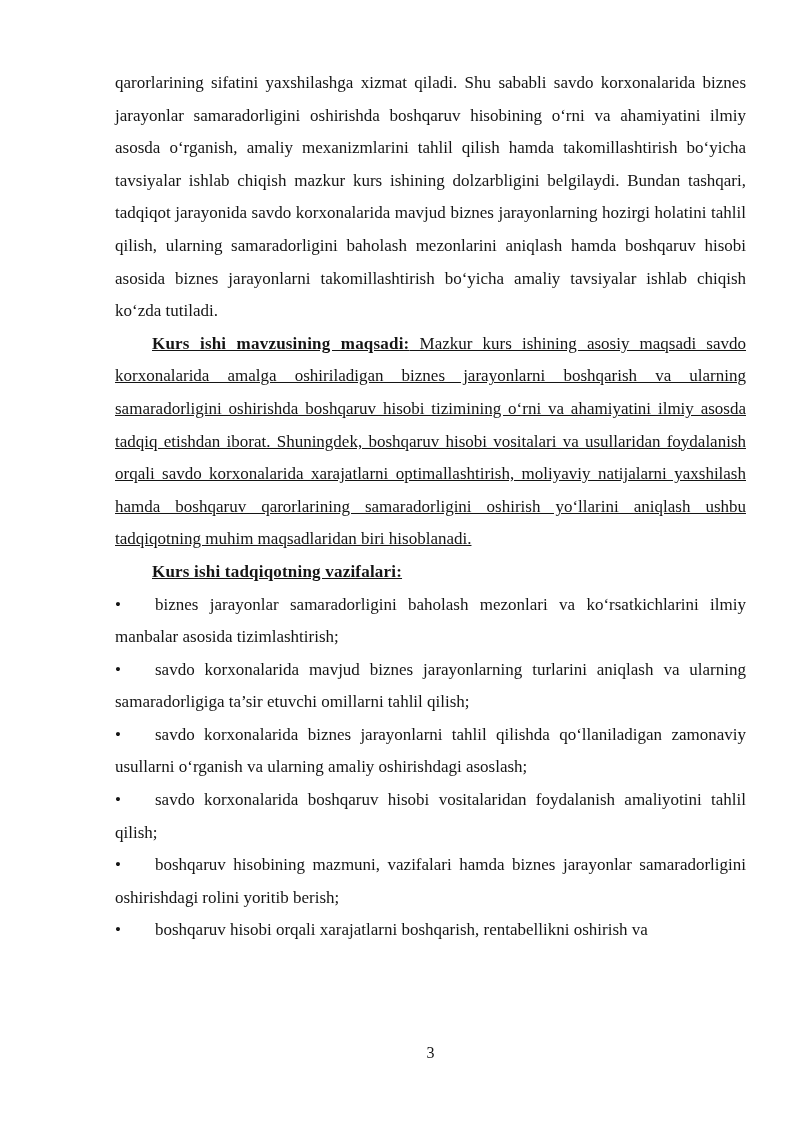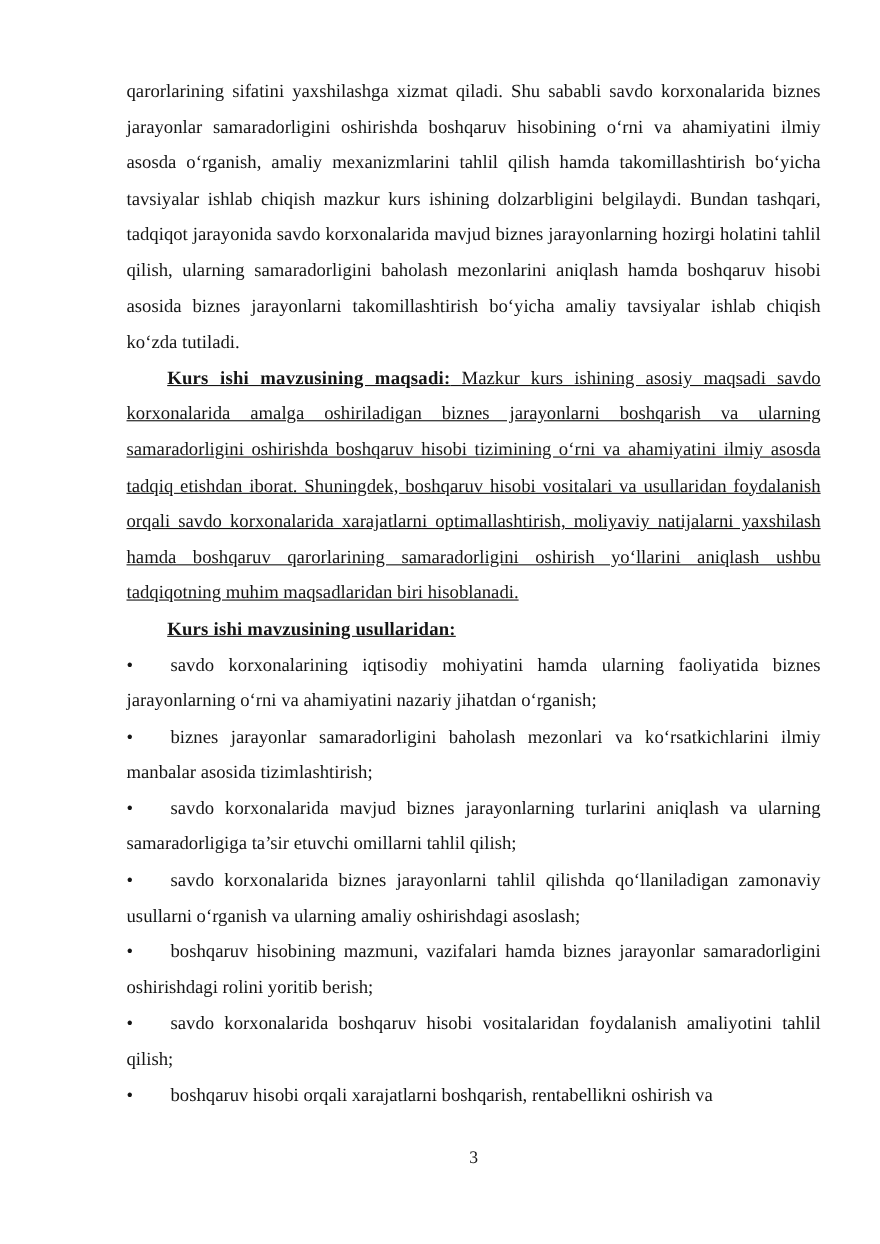--- a/index.html
+++ b/index.html
@@ -53,32 +53,31 @@
 </head>
 <body>
 
 <div class="page">
   <div class="text-block">
 
     <p class="para">qarorlarining sifatini yaxshilashga xizmat qiladi. Shu sababli savdo korxonalarida biznes jarayonlar samaradorligini oshirishda boshqaruv hisobining o‘rni va ahamiyatini ilmiy asosda o‘rganish, amaliy mexanizmlarini tahlil qilish hamda takomillashtirish bo‘yicha tavsiyalar ishlab chiqish mazkur kurs ishining dolzarbligini belgilaydi. Bundan tashqari, tadqiqot jarayonida savdo korxonalarida mavjud biznes jarayonlarning hozirgi holatini tahlil qilish, ularning samaradorligini baholash mezonlarini aniqlash hamda boshqaruv hisobi asosida biznes jarayonlarni takomillashtirish bo‘yicha amaliy tavsiyalar ishlab chiqish ko‘zda tutiladi.</p>
 
     <p class="para indent"><b>Kurs ishi mavzusining maqsadi:</b><span> Mazkur kurs ishining asosiy maqsadi savdo korxonalarida amalga oshiriladigan biznes jarayonlarni boshqarish va ularning samaradorligini oshirishda boshqaruv hisobi tizimining o‘rni va ahamiyatini ilmiy asosda tadqiq etishdan iborat. Shuningdek, boshqaruv hisobi vositalari va usullaridan foydalanish orqali savdo korxonalarida xarajatlarni optimallashtirish, moliyaviy natijalarni yaxshilash hamda boshqaruv qarorlarining samaradorligini oshirish yo‘llarini aniqlash ushbu tadqiqotning muhim maqsadlaridan biri hisoblanadi.</span></p>
 
-    <p class="para indent"><b>Kurs ishi mavzusining usullaridan:</b></p>
+    <p class="para indent"><b>Kurs ishi tadqiqotning vazifalari:</b></p>
 
-    <p class="para bullet"><span class="marker">•</span><span class="gap"></span><span>savdo korxonalarining iqtisodiy mohiyatini hamda ularning faoliyatida biznes jarayonlarning o‘rni va ahamiyatini nazariy jihatdan o‘rganish;</span></p>
 
     <p class="para bullet"><span class="marker">•</span><span class="gap"></span><span>biznes jarayonlar samaradorligini baholash mezonlari va ko‘rsatkichlarini ilmiy manbalar asosida tizimlashtirish;</span></p>
 
     <p class="para bullet"><span class="marker">•</span><span class="gap"></span><span>savdo korxonalarida mavjud biznes jarayonlarning turlarini aniqlash va ularning samaradorligiga ta’sir etuvchi omillarni tahlil qilish;</span></p>
 
     <p class="para bullet"><span class="marker">•</span><span class="gap"></span><span>savdo korxonalarida biznes jarayonlarni tahlil qilishda qo‘llaniladigan zamonaviy usullarni o‘rganish va ularning amaliy oshirishdagi asoslash;</span></p>
 
+    <p class="para bullet"><span class="marker">•</span><span class="gap"></span><span>savdo korxonalarida boshqaruv hisobi vositalaridan foydalanish amaliyotini tahlil qilish;</span></p>
+
     <p class="para bullet"><span class="marker">•</span><span class="gap"></span><span>boshqaruv hisobining mazmuni, vazifalari hamda biznes jarayonlar samaradorligini oshirishdagi rolini yoritib berish;</span></p>
-
-    <p class="para bullet"><span class="marker">•</span><span class="gap"></span><span>savdo korxonalarida boshqaruv hisobi vositalaridan foydalanish amaliyotini tahlil qilish;</span></p>
 
     <p class="para bullet"><span class="marker">•</span><span class="gap"></span><span>boshqaruv hisobi orqali xarajatlarni boshqarish, rentabellikni oshirish va</span></p>
 
   </div>
 
   <div class="page-number">3</div>
 </div>
 
 </body></html>

